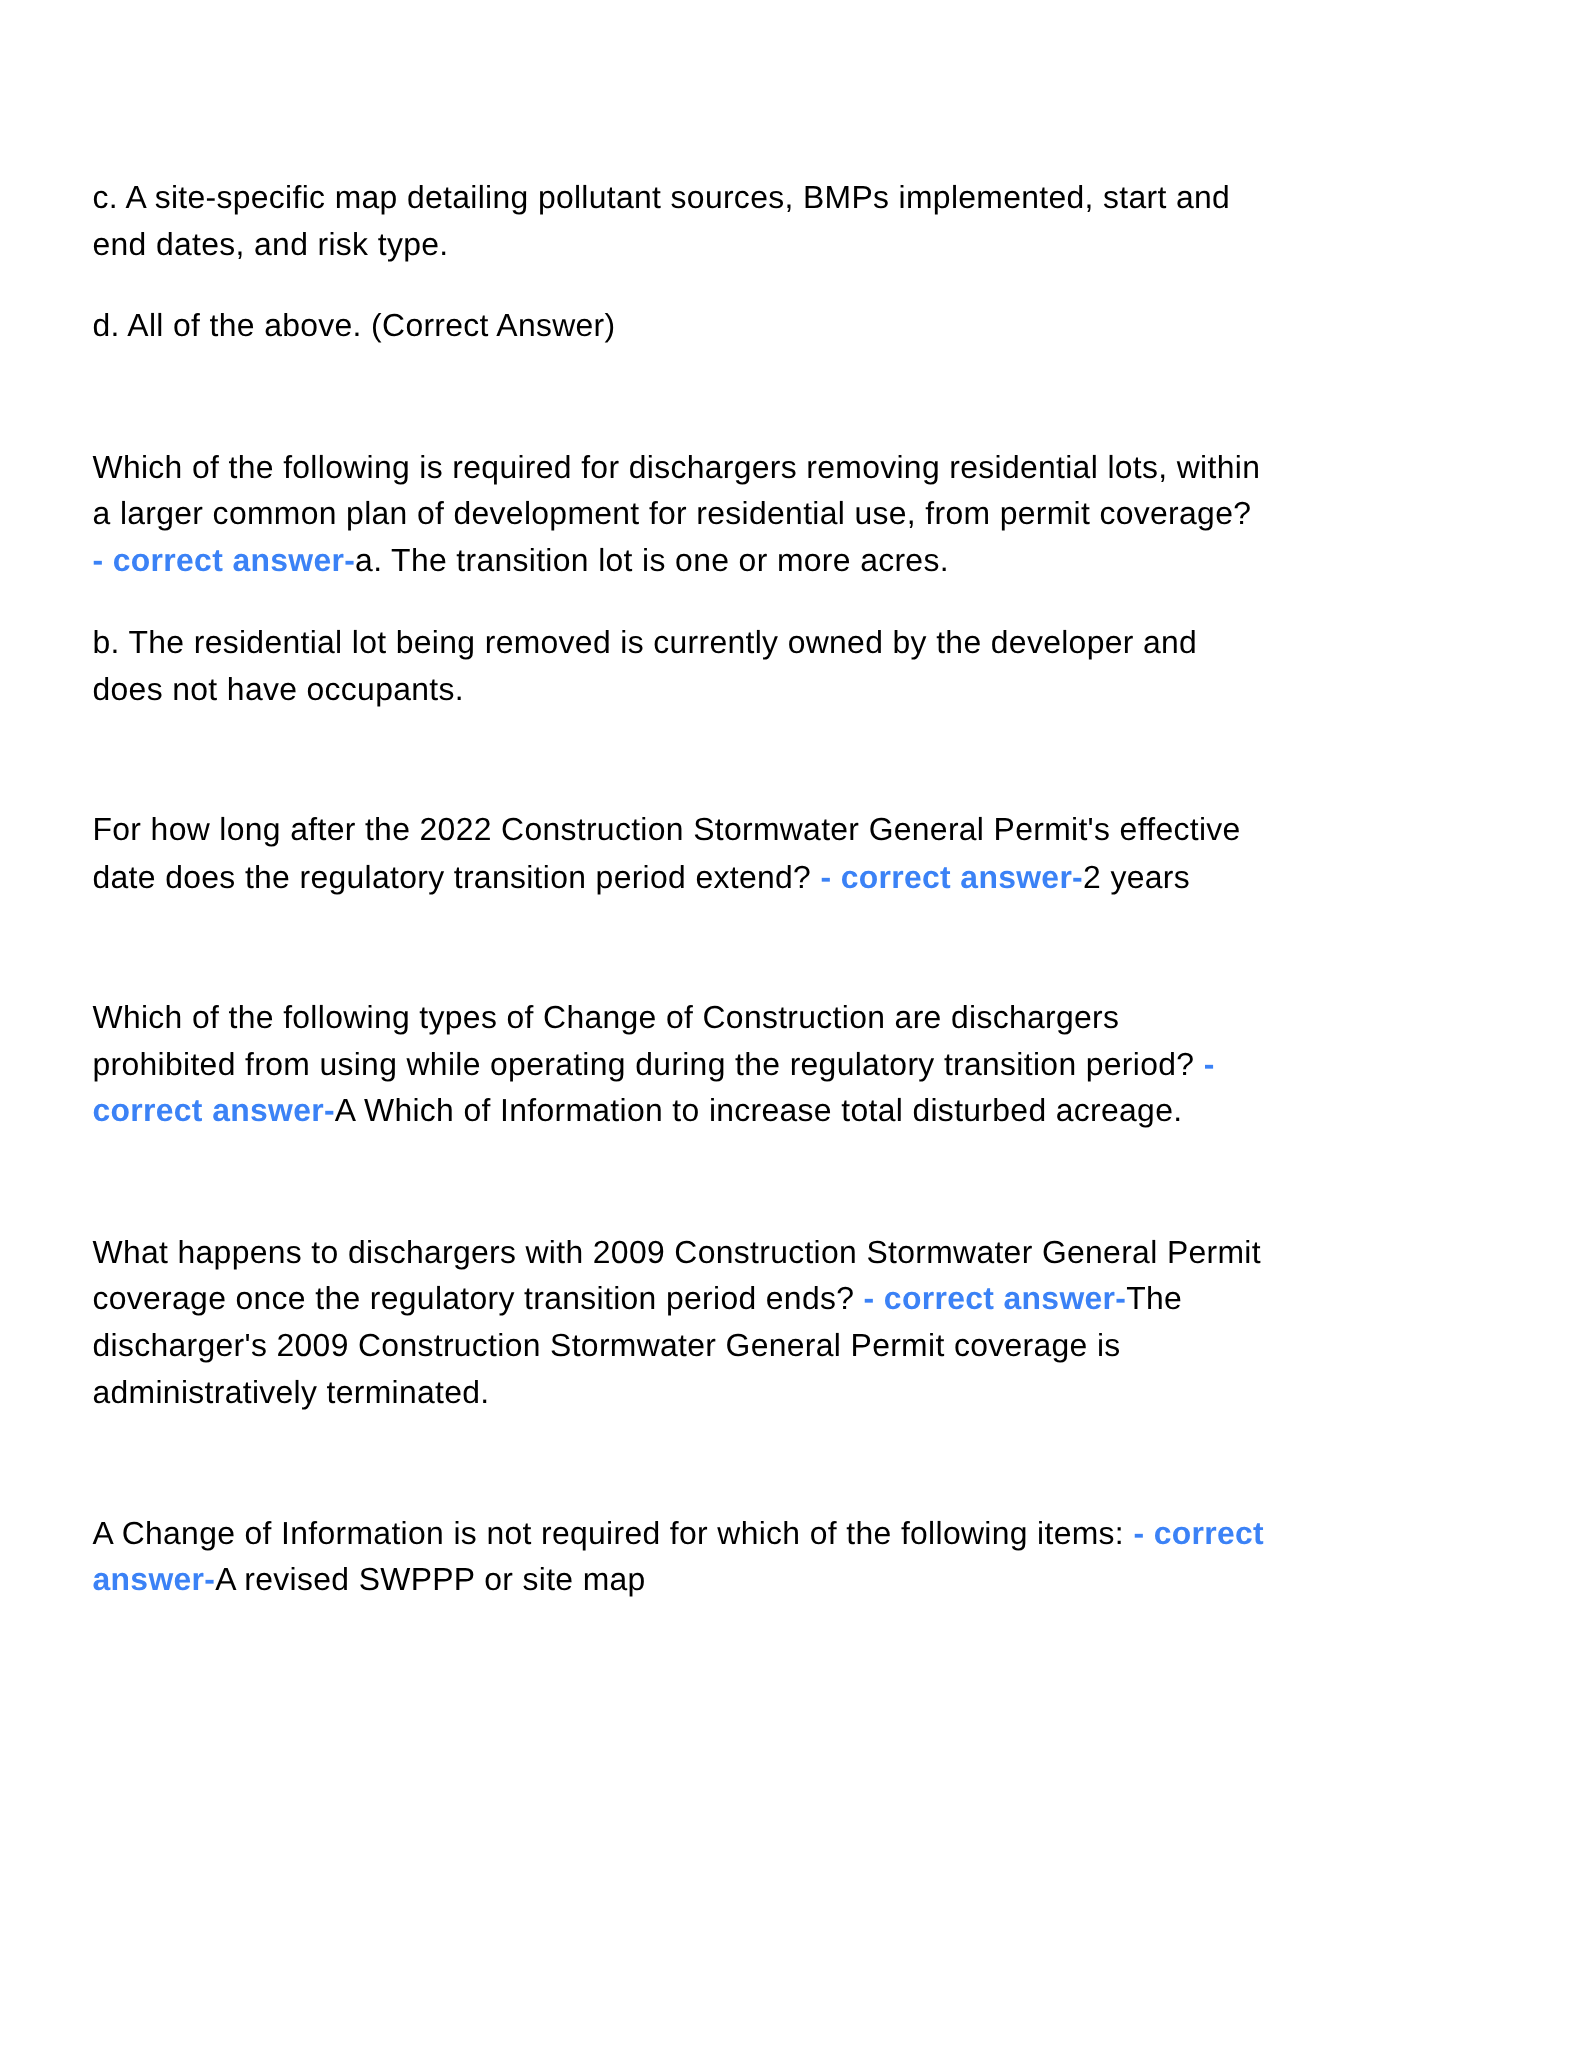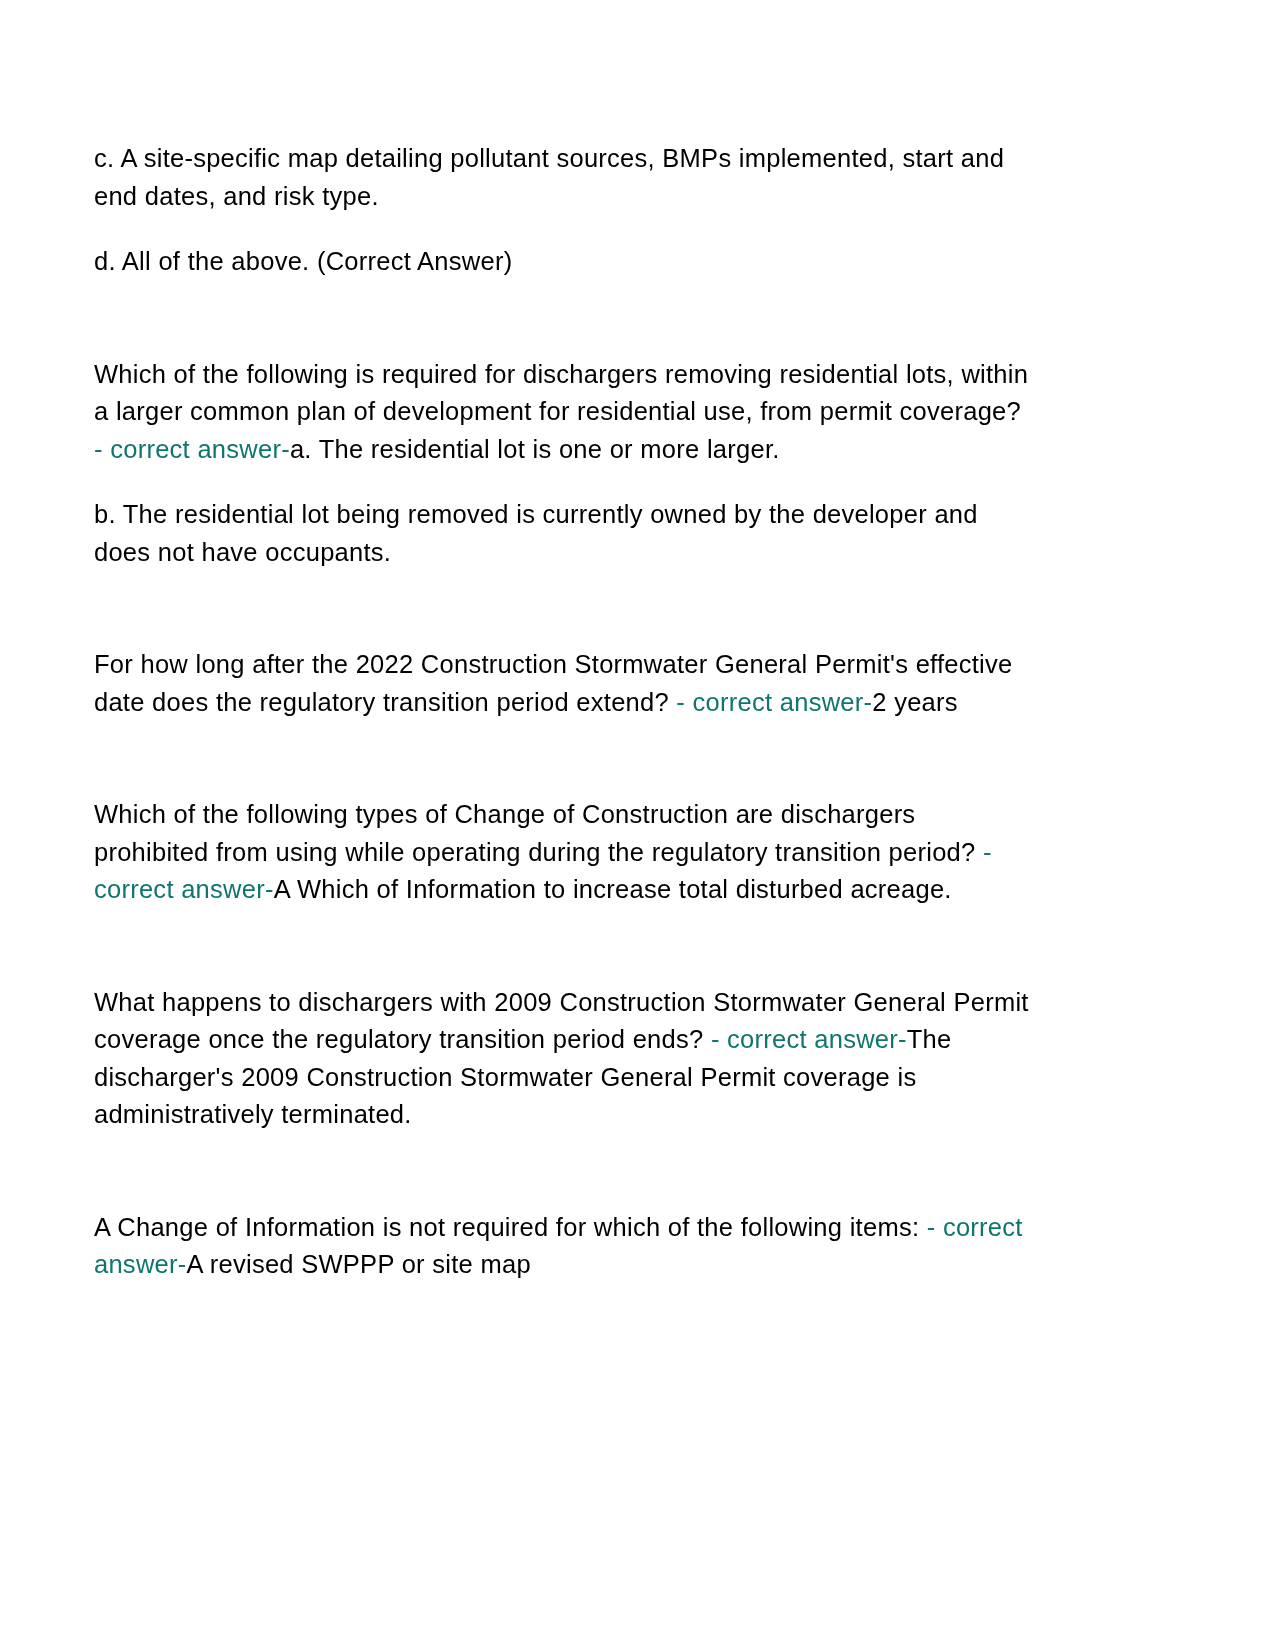--- a/index.html
+++ b/index.html
@@ -13,21 +13,21 @@
     font-family: "Liberation Sans", sans-serif;
     color: #000000;
     -webkit-font-smoothing: antialiased;
   }
   .page {
     position: relative;
     width: 1275px;
     height: 1650px;
     background: #ffffff;
     box-sizing: border-box;
-    padding: 140px 185px 0 94px;
+    padding: 140px 185px 0 74px;
   }
   .doc-body {
     width: 940px;
   }
   p.para {
     margin: 0 0 0 0;
     font-size: 25.5px;
     line-height: 37.5px;
     letter-spacing: 0.01em;
     word-spacing: 0.005em;
@@ -36,34 +36,35 @@
   }
   
   p.para + p.para {
     margin-top: 28px;
   }
   
   .block + .block {
     margin-top: 75px;
   }
   .answer {
-    color: #0f766e;
+    color: #3b82f6;
+    font-weight: bold;
   }
 </style>
 </head>
 <body>
 
 <div class="page">
   <div class="doc-body">
       <div class="block">
         <p class="para"><span>c. A site-specific map detailing pollutant sources, BMPs implemented, start and end dates, and risk type.</span></p>
         <p class="para"><span>d. All of the above. (Correct Answer)</span></p>
       </div>
       <div class="block">
-        <p class="para"><span>Which of the following is required for dischargers removing residential lots, within a larger common plan of development for residential use, from permit coverage? </span><span class="answer">- correct answer-</span><span>a. The residential lot is one or more larger.</span></p>
+        <p class="para"><span>Which of the following is required for dischargers removing residential lots, within a larger common plan of development for residential use, from permit coverage? </span><span class="answer">- correct answer-</span><span>a. The transition lot is one or more acres.</span></p>
         <p class="para"><span>b. The residential lot being removed is currently owned by the developer and does not have occupants.</span></p>
       </div>
       <div class="block">
         <p class="para"><span>For how long after the 2022 Construction Stormwater General Permit's effective date does the regulatory transition period extend? </span><span class="answer">- correct answer-</span><span>2 years</span></p>
       </div>
       <div class="block">
         <p class="para"><span>Which of the following types of Change of Construction are dischargers prohibited from using while operating during the regulatory transition period? </span><span class="answer">- correct answer-</span><span>A Which of Information to increase total disturbed acreage.</span></p>
       </div>
       <div class="block">
         <p class="para"><span>What happens to dischargers with 2009 Construction Stormwater General Permit coverage once the regulatory transition period ends? </span><span class="answer">- correct answer-</span><span>The discharger's 2009 Construction Stormwater General Permit coverage is administratively terminated.</span></p>

